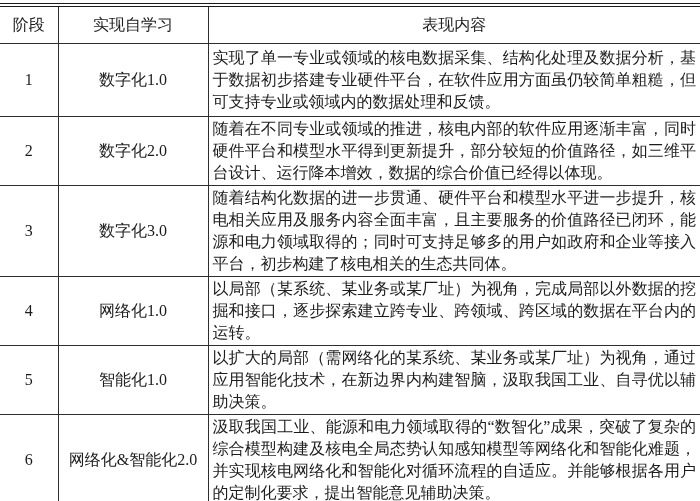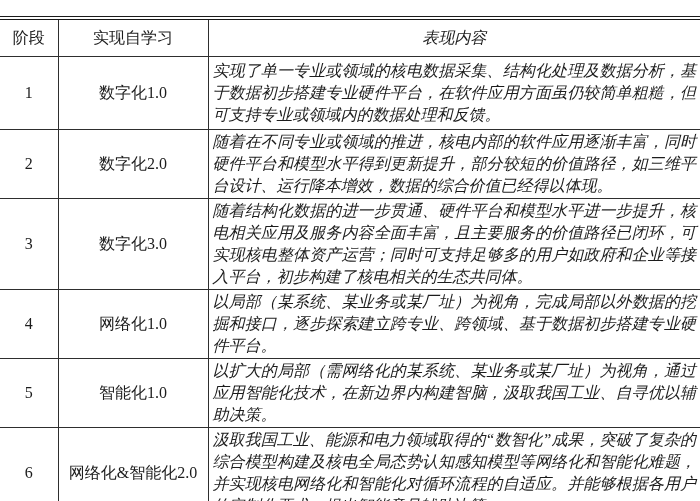--- a/index.html
+++ b/index.html
@@ -9,21 +9,21 @@
     width: 700px;
   }
   body {
     font-family: "Liberation Serif", "DejaVu Serif", serif;
     color: #1c1c1c;
   }
   .page {
     width: 700px;
     height: 501px;
     box-sizing: border-box;
-    padding-top: 16px;
+    padding-top: 3px;
     overflow: hidden;
     background: #ffffff;
   }
   table.stages {
     width: 700px;
     border-collapse: collapse;
     table-layout: fixed;
     border-top: 4px double #1a1a1a;
     border-bottom: 4px double #1a1a1a;
     font-size: 16px;
@@ -34,21 +34,21 @@
   table.stages col.c3 { width: 492px; }
   table.stages th, table.stages td {
     border: 1px solid #2e2e2e;
     padding: 1px 4px;
     vertical-align: middle;
     font-weight: normal;
     box-sizing: border-box;
     overflow: hidden;
   }
   table.stages th:first-child, table.stages td:first-child { border-left: 0; }
-  table.stages th:last-child,  table.stages td:last-child  { border-right: 0; font-style: italic; }
+  table.stages th:last-child,  table.stages td:last-child  { border-right: 0; }
   tr.hd  { height: 38px; }
   tr.r0  { height: 73px; }
   tr.r1  { height: 68px; }
   tr.r2  { height: 88px; }
   tr.r3  { height: 66px; }
   tr.r4  { height: 64px; }
   tr.r5  { height: 89px; }
   .cell-center { text-align: center; }
   .cell-content {
     text-align: justify;
@@ -82,26 +82,26 @@
         <td class="cell-content">实现了单一专业或领域的核电数据采集、结构化处理及数据分析，基于数据初步搭建专业硬件平台，在软件应用方面虽仍较简单粗糙，但可支持专业或领域内的数据处理和反馈。</td>
       </tr>
       <tr class="r1">
         <td class="cell-center">2</td>
         <td class="cell-center">数字化2.0</td>
         <td class="cell-content">随着在不同专业或领域的推进，核电内部的软件应用逐渐丰富，同时硬件平台和模型水平得到更新提升，部分较短的价值路径，如三维平台设计、运行降本增效，数据的综合价值已经得以体现。</td>
       </tr>
       <tr class="r2">
         <td class="cell-center">3</td>
         <td class="cell-center">数字化3.0</td>
-        <td class="cell-content">随着结构化数据的进一步贯通、硬件平台和模型水平进一步提升，核电相关应用及服务内容全面丰富，且主要服务的价值路径已闭环，可实现核电整体资产运营；同时可支持足够多的用户如政府和企业等接入平台，初步构建了核电相关的生态共同体。</td>
+        <td class="cell-content">随着结构化数据的进一步贯通、硬件平台和模型水平进一步提升，核电相关应用及服务内容全面丰富，且主要服务的价值路径已闭环，能源和电力领域取得的；同时可支持足够多的用户如政府和企业等接入平台，初步构建了核电相关的生态共同体。</td>
       </tr>
       <tr class="r3">
         <td class="cell-center">4</td>
         <td class="cell-center">网络化1.0</td>
-        <td class="cell-content">以局部（某系统、某业务或某厂址）为视角，完成局部以外数据的挖掘和接口，逐步探索建立跨专业、跨领域、基于数据初步搭建专业硬件平台。</td>
+        <td class="cell-content">以局部（某系统、某业务或某厂址）为视角，完成局部以外数据的挖掘和接口，逐步探索建立跨专业、跨领域、跨区域的数据在平台内的运转。</td>
       </tr>
       <tr class="r4">
         <td class="cell-center">5</td>
         <td class="cell-center">智能化1.0</td>
         <td class="cell-content">以扩大的局部（需网络化的某系统、某业务或某厂址）为视角，通过应用智能化技术，在新边界内构建智脑，汲取我国工业、自寻优以辅助决策。</td>
       </tr>
       <tr class="r5">
         <td class="cell-center">6</td>
         <td class="cell-center">网络化&amp;智能化2.0</td>
         <td class="cell-content">汲取我国工业、能源和电力领域取得的“数智化”成果，突破了复杂的综合模型构建及核电全局态势认知感知模型等网络化和智能化难题，并实现核电网络化和智能化对循环流程的自适应。并能够根据各用户的定制化要求，提出智能意见辅助决策。</td>

